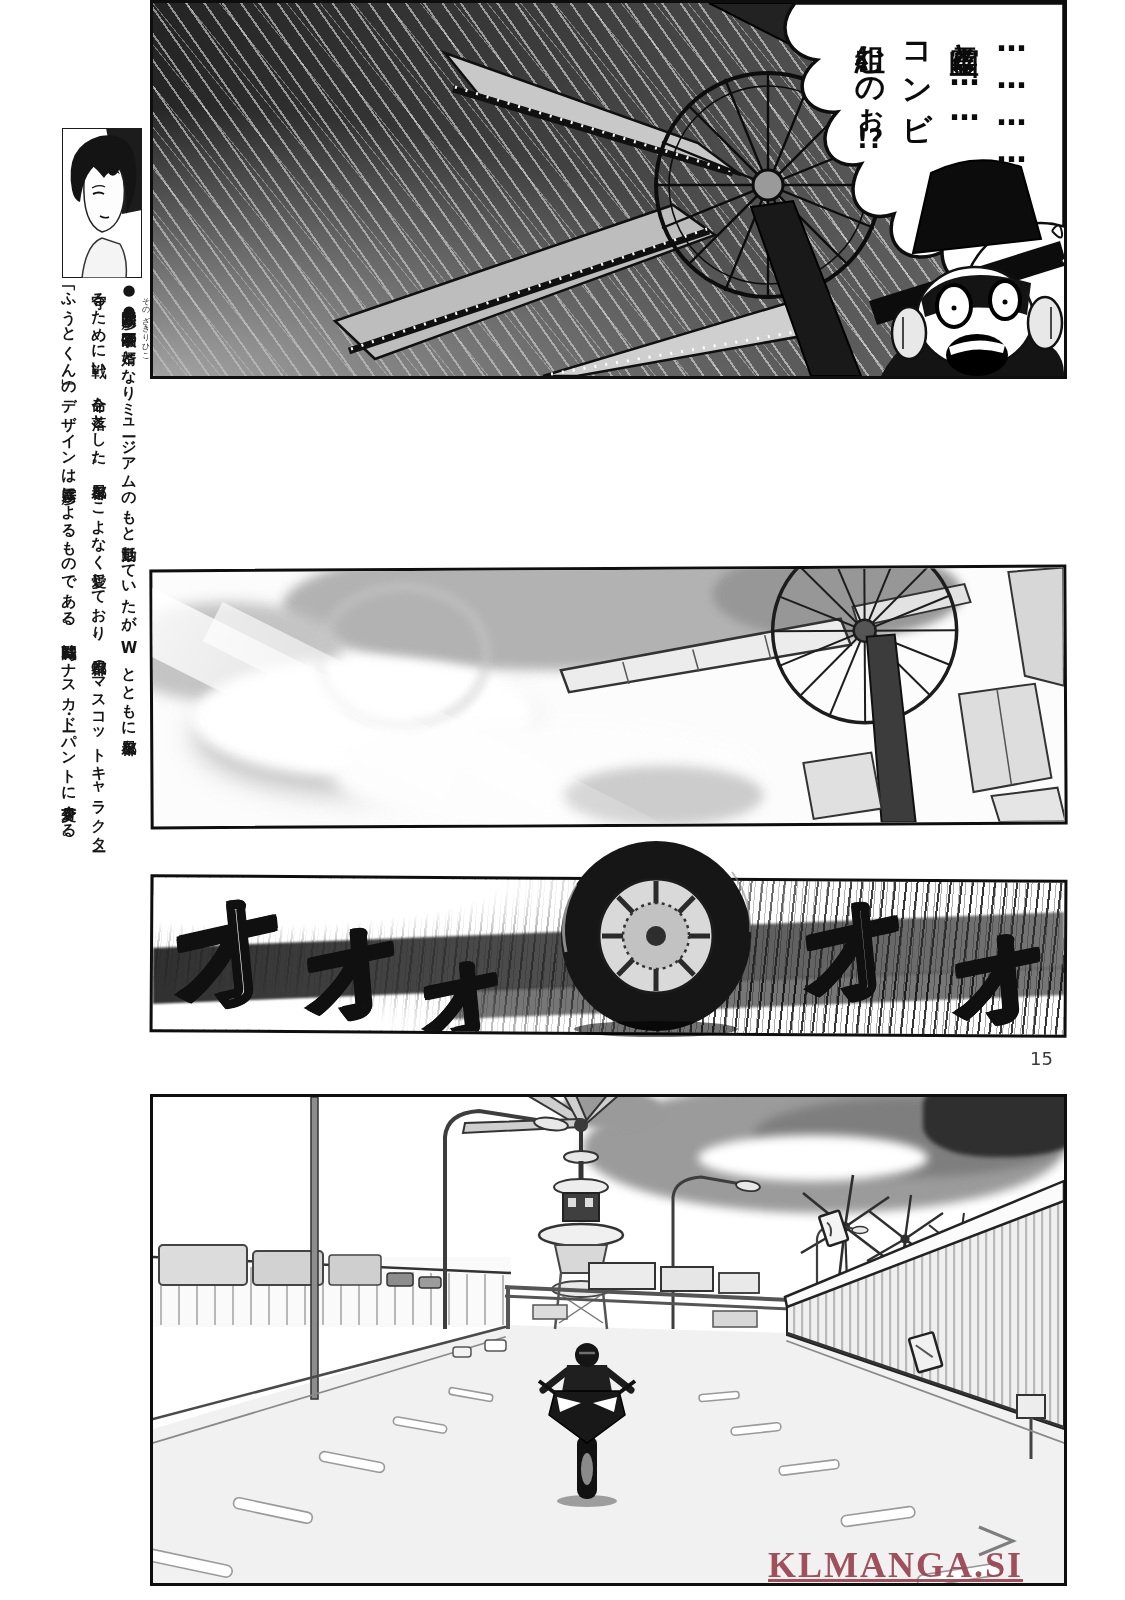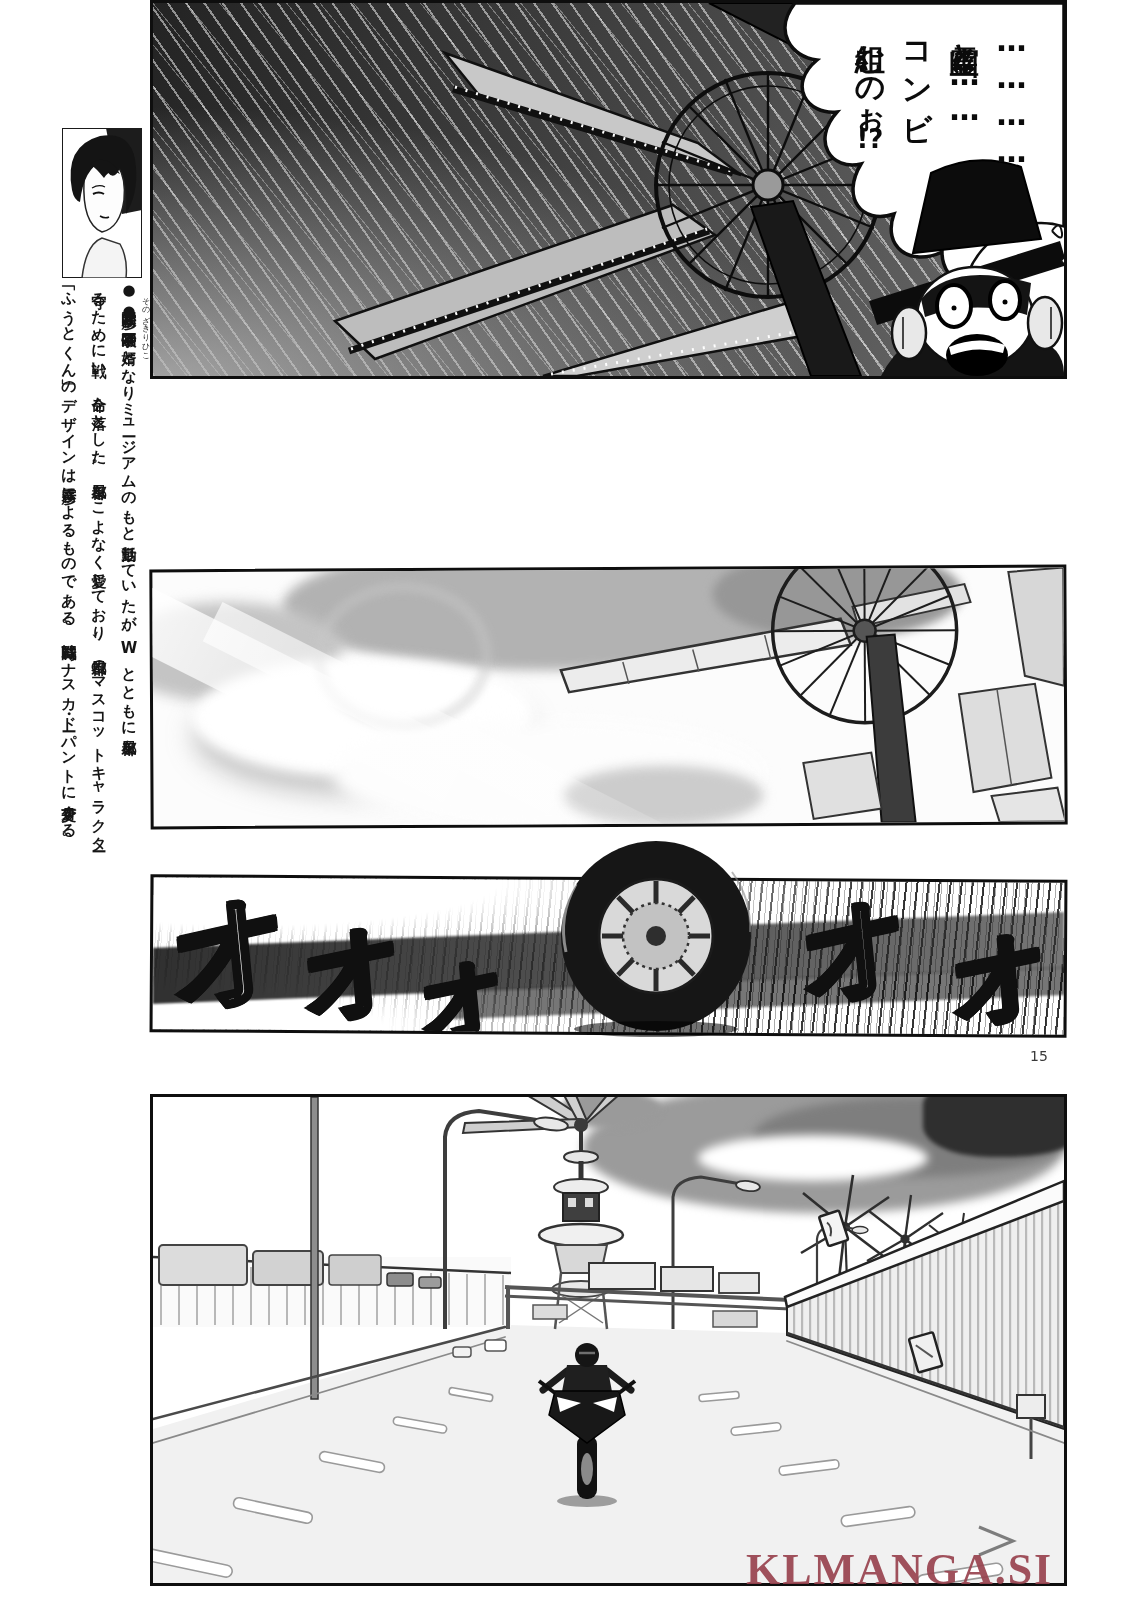--- a/index.html
+++ b/index.html
@@ -9,25 +9,25 @@
     overflow:hidden; font-family:"DejaVu Sans","Liberation Sans",sans-serif;
   }
   .abs { position:absolute; }
 
   
   #wm-top {
     left:84px; top:6px; z-index:60; font-size:30px; font-weight:800;
     letter-spacing:1px; color:rgba(197,53,57,.88);
   }
   #wm-bottom {
-    left:746px; top:1544px; z-index:60; font-size:44px; font-weight:700;
+    left:768px; top:1544px; z-index:60; font-size:36px; font-weight:700;
     font-family:"Liberation Serif","DejaVu Serif",serif;
-    letter-spacing:2px; color:rgba(152,66,78,.92);
-  }
-  #pageno { left:1030px; top:1048px; font-size:14px; color:#3a3a3a; }
+    letter-spacing:2px; color:rgba(152,66,78,.92);text-decoration:underline;
+  }
+  #pageno { left:1030px; top:1048px; font-size:18px; color:#3a3a3a; }
 
   
   #portrait { left:62px; top:128px; width:80px; height:150px; }
   #side-text {
     left:48px; top:281px; height:650px; width:96px;
     writing-mode:vertical-rl; text-orientation:upright; white-space:nowrap;
     font-size:15px; line-height:29px; letter-spacing:.5px; color:#151515; font-weight:600;
   }
   #side-text .scol { margin:0 1px; }
   #furigana {

